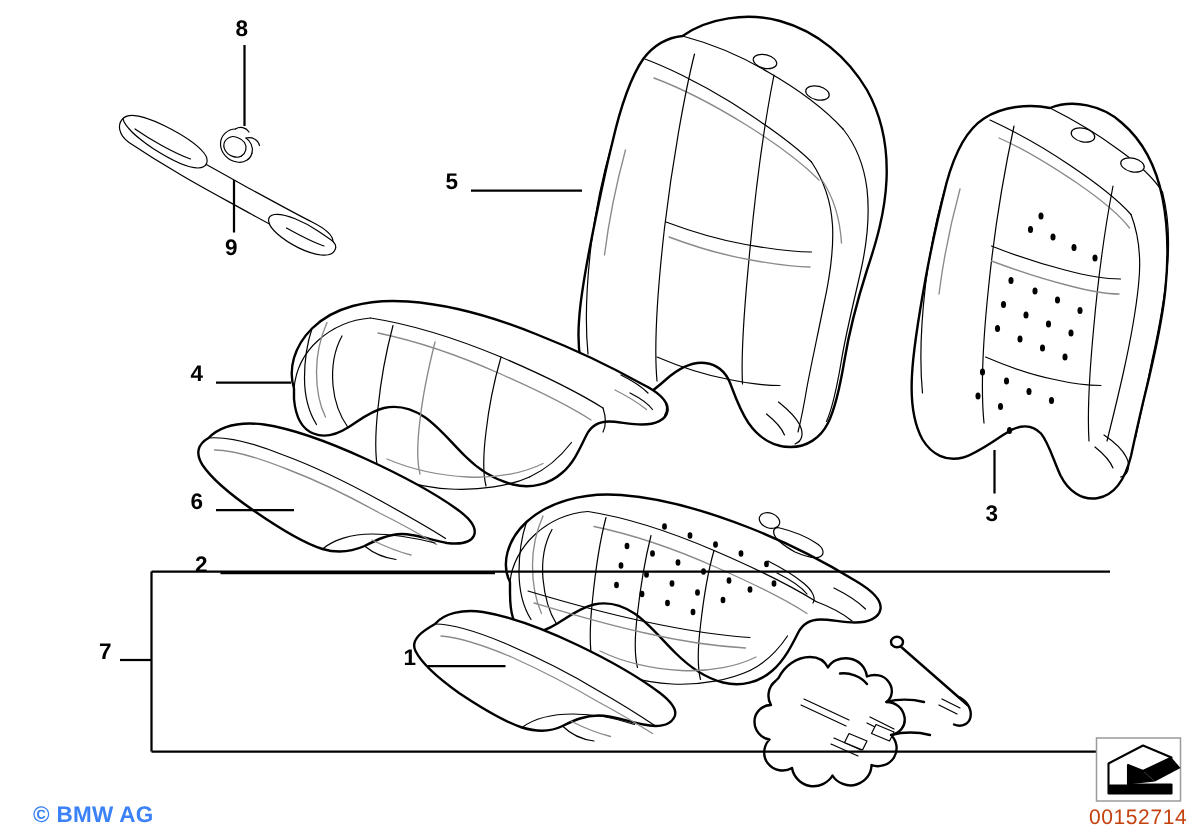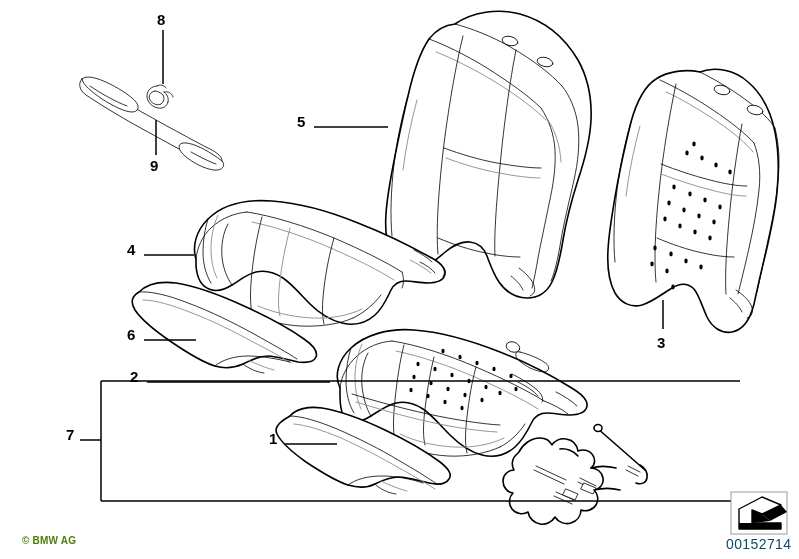--- a/index.html
+++ b/index.html
@@ -31,31 +31,31 @@
     line-height: 15px;
     letter-spacing: 0px;
     user-select: none;
   }
   #copyright {
     position: absolute;
     left: 22px;
     top: 535px;
     font-family: "Liberation Sans", sans-serif;
     font-weight: bold;
-    font-size: 10px;
-    color: #4d7c0f;
+    font-size: 15px;
+    color: #3b82f6;
     letter-spacing: 0.2px;
   }
   #partnumber {
     position: absolute;
     left: 726px;
     top: 536px;
     font-family: "Liberation Sans", sans-serif;
     font-size: 14px;
-    color: #0c4a6e;
+    color: #c2410c;
     letter-spacing: 0.4px;
   }
 </style>
 </head>
 <body>
 
 <div id="page">
 
   <svg id="artwork" viewBox="0 0 799 559" xmlns="http://www.w3.org/2000/svg">
 

